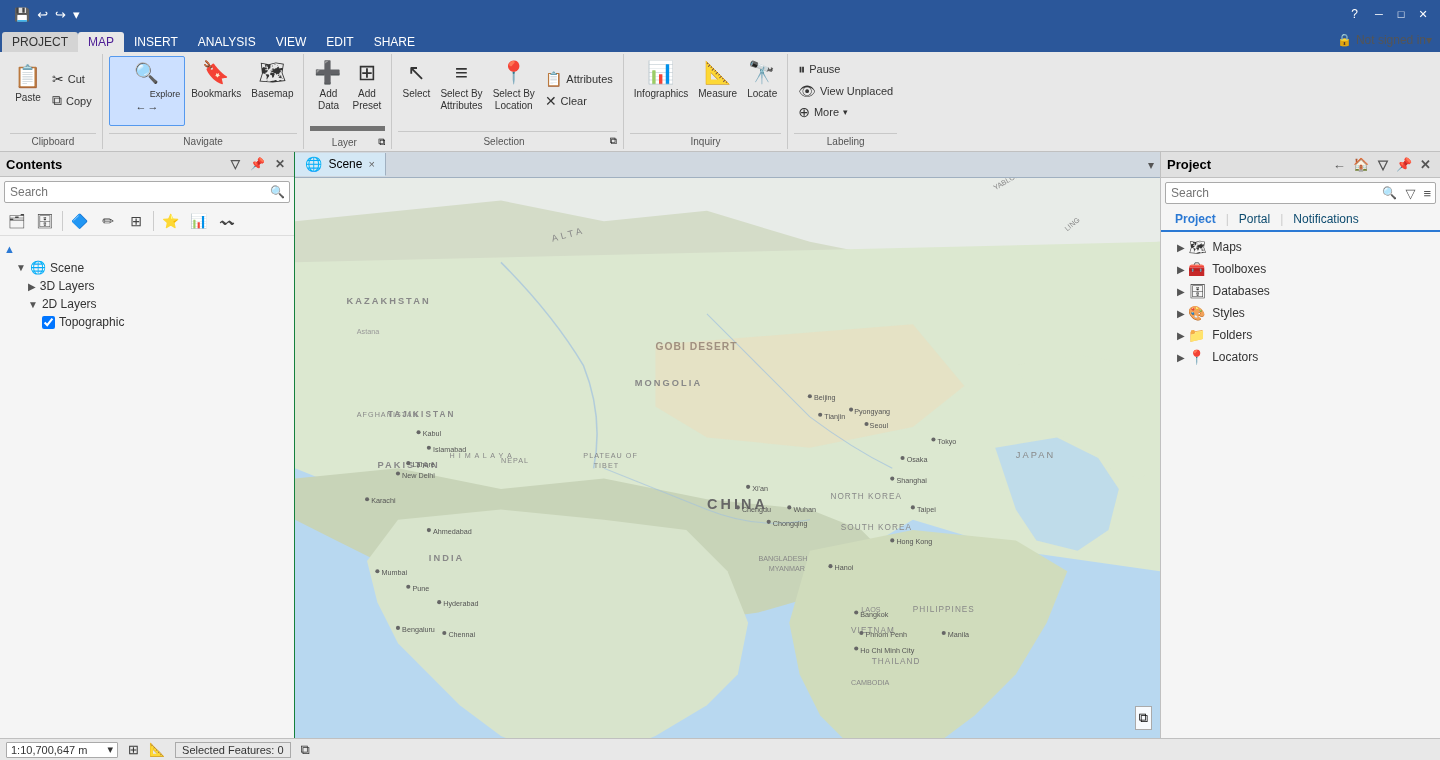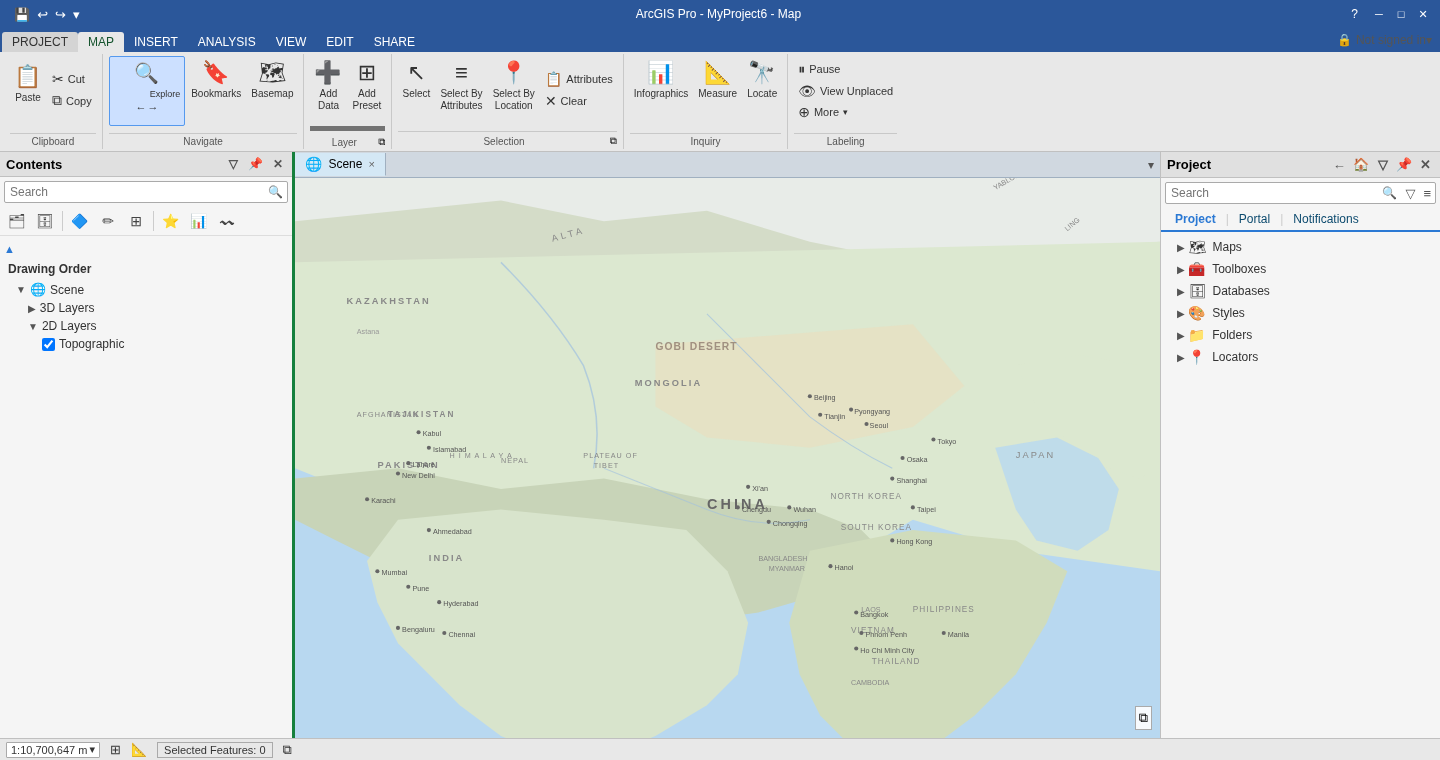--- a/index.html
+++ b/index.html
@@ -118,21 +118,21 @@
     
     #main {
       display: flex;
       height: calc(760px - 28px - 24px - 100px - 22px);
     }
 
     
     #contents-panel {
       width: 295px;
       background: #f5f5f5;
-      border-right: 3px solid #15803d;
+      border-right: 1px solid #15803d;
       display: flex;
       flex-direction: column;
     }
     .panel-header {
       display: flex;
       align-items: center;
       justify-content: space-between;
       padding: 4px 6px;
       background: #e0e0e0;
       border-bottom: 1px solid #c0c0c0;
@@ -236,21 +236,21 @@
       background: #e8e8e8;
       border-top: 1px solid #c0c0c0;
       display: flex;
       align-items: center;
       padding: 0 6px;
       font-size: 11px;
       color: #333;
       gap: 10px;
     }
     .status-scale {
-      display: flex; align-items: center; gap: 2px;
+      display: flex; align-items: center; gap: 20px;
       border: 1px solid #aaa; background: white; padding: 0 4px; height: 16px; border-radius: 1px;
     }
     .status-coord { flex: 1; text-align: center; }
     .status-features { border: 1px solid #aaa; padding: 0 6px; height: 16px; display: flex; align-items: center; }
 
     
     #project-panel {
       width: 280px;
       background: #f5f5f5;
       border-left: 1px solid #c0c0c0;
@@ -324,32 +324,31 @@
 </head>
 <body>
 
 <div id="titlebar">
   <div class="quick-access">
     <span class="qa-btn">💾</span>
     <span class="qa-btn">↩</span>
     <span class="qa-btn">↪</span>
     <span class="qa-btn">▾</span>
   </div>
-  <div class="title">ArcGIS Pro - MyProject6 - Map</div>
   <div class="win-controls">
     <span class="help-btn">?</span>
     <button class="win-btn">─</button>
     <button class="win-btn">□</button>
     <button class="win-btn">✕</button>
   </div>
 </div>
 
 <div id="ribbon-tabs">
   <div class="ribbon-tab active" style="background: rgb(212, 212, 212); color: rgb(51, 51, 51);">PROJECT</div>
-  <div class="ribbon-tab active" style="background:#e8e8e8;color:#14532d;">MAP</div>
+  <div class="ribbon-tab active" style="background:#e8e8e8;color:#4c1d95;">MAP</div>
   <div class="ribbon-tab">INSERT</div>
   <div class="ribbon-tab">ANALYSIS</div>
   <div class="ribbon-tab">VIEW</div>
   <div class="ribbon-tab">EDIT</div>
   <div class="ribbon-tab">SHARE</div>
   <div class="signin-area">
     <span>🔒</span>&nbsp;
     <span>Not signed in</span>
     <span> ▾</span>
   </div>
@@ -513,21 +512,20 @@
       <button class="filter-btn">⊞</button>
       <div class="filter-separator"></div>
       <button class="filter-btn">⭐</button>
       <button class="filter-btn">📊</button>
       <button class="filter-btn">〰</button>
     </div>
     <div class="contents-tree">
       <div style="padding: 2px 4px;">
         <span style="color:#2b79d4;font-size:11px;cursor:pointer;">▲</span>
       </div>
-      <div class="tree-section-header">Drawing Order</div>
       <div class="tree-item">
         <span class="tree-expand">▼</span>
         <span class="tree-icon">🌐</span>
         <span>Scene</span>
       </div>
       <div class="tree-item indent1">
         <span class="tree-expand">▶</span>
         <span>3D Layers</span>
       </div>
       <div class="tree-item indent1">

